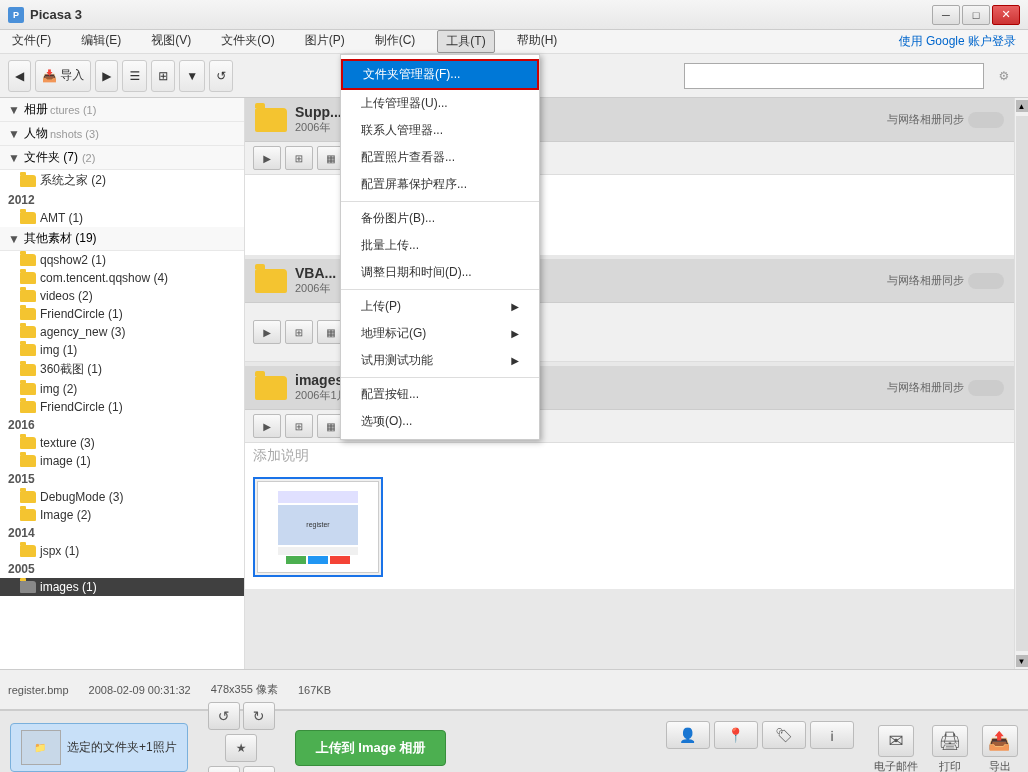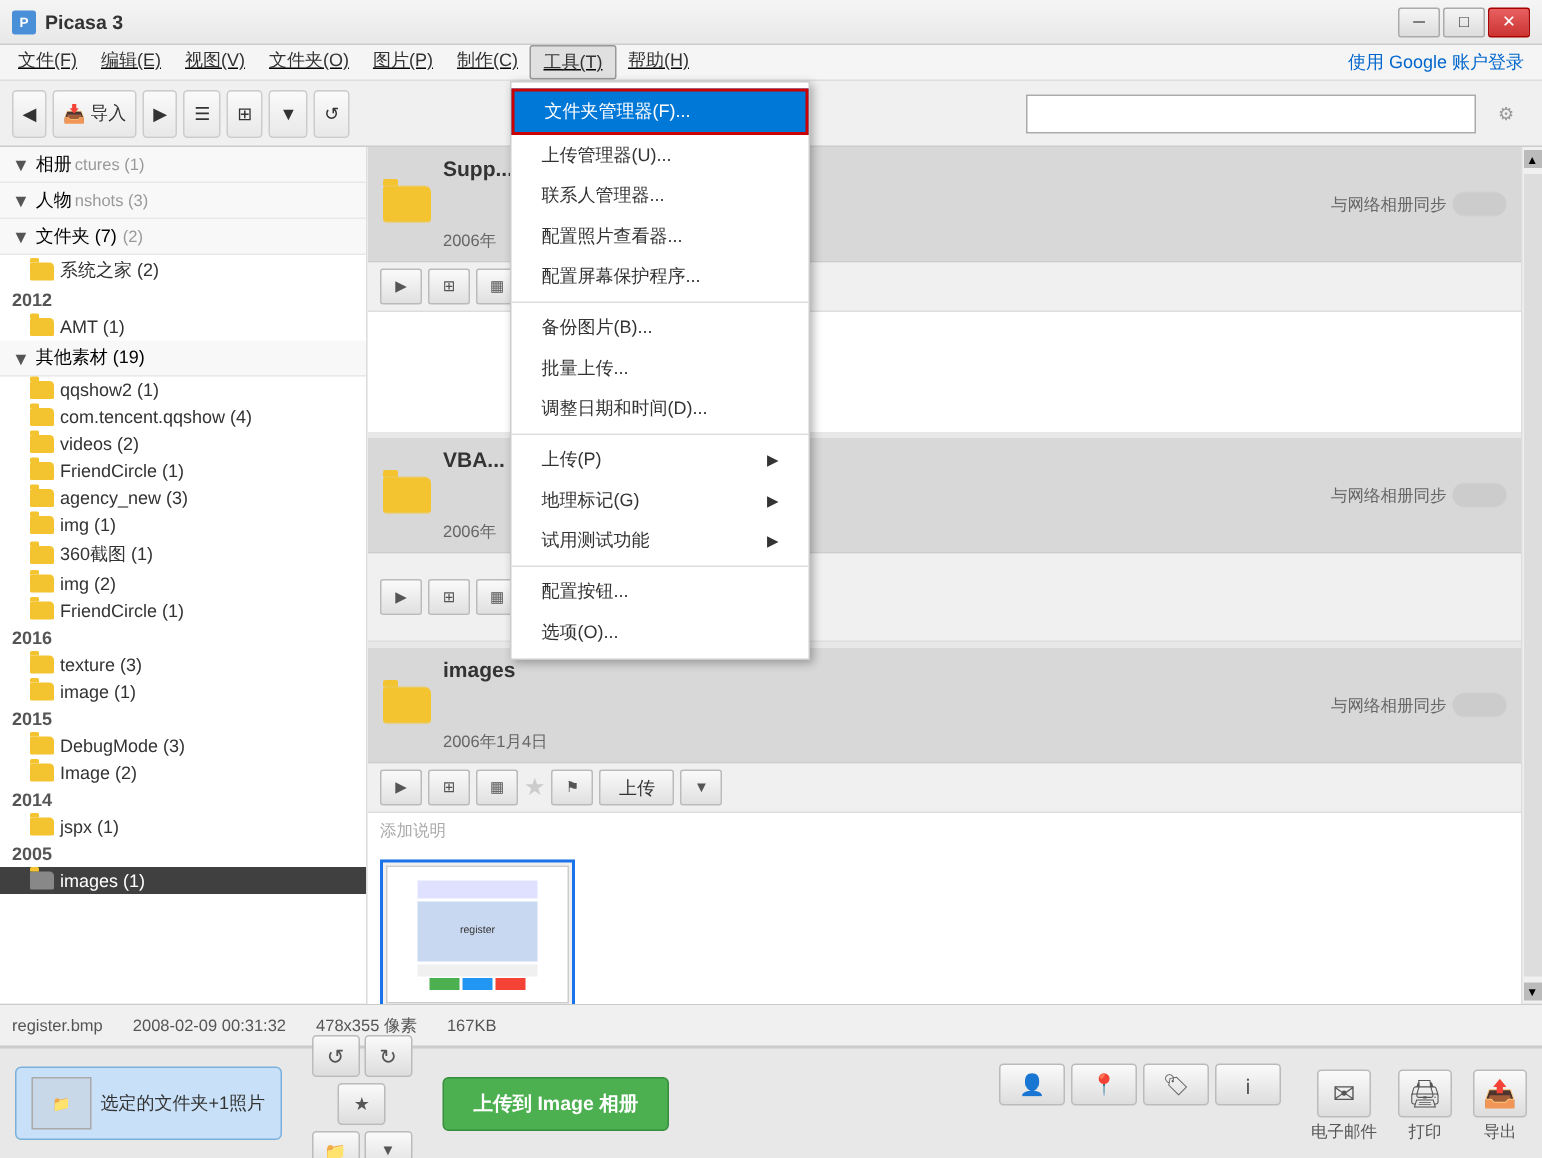--- a/index.html
+++ b/index.html
@@ -8,21 +8,21 @@
     
     .title-bar { background: linear-gradient(to bottom, #f5f5f5, #e8e8e8); height: 30px; display: flex; align-items: center; padding: 0 8px; border-bottom: 1px solid #ccc; justify-content: space-between; }
     .title-bar-left { display: flex; align-items: center; gap: 6px; font-size: 13px; font-weight: bold; color: #333; }
     .title-bar-icon { width: 16px; height: 16px; background: #4a90d9; border-radius: 2px; display: flex; align-items: center; justify-content: center; color: white; font-size: 9px; }
     .title-bar-controls { display: flex; gap: 2px; }
     .title-btn { width: 28px; height: 20px; border: 1px solid #aaa; background: linear-gradient(to bottom, #f5f5f5, #ddd); cursor: pointer; display: flex; align-items: center; justify-content: center; font-size: 11px; color: #333; border-radius: 2px; }
     .title-btn.close { background: linear-gradient(to bottom, #e86060, #cc3333); color: white; border-color: #a00; }
 
     
     .menu-bar { background: #f5f5f5; height: 24px; display: flex; align-items: center; padding: 0 4px; border-bottom: 1px solid #ddd; justify-content: space-between; }
-    .menu-items { display: flex; gap: 0; text-decoration: underline; }
+    .menu-items { display: flex; gap: 14px; }
     .menu-item { padding: 2px 8px; cursor: pointer; color: #333; border-radius: 2px; white-space: nowrap; }
     .menu-right { color: #0066cc; font-size: 12px; cursor: pointer; padding-right: 8px; }
 
     
     .toolbar { background: #f0f0f0; height: 44px; display: flex; align-items: center; padding: 0 8px; gap: 4px; border-bottom: 1px solid #ccc; }
     .toolbar-btn { height: 32px; padding: 0 6px; border: 1px solid #ccc; background: linear-gradient(to bottom, #fafafa, #e8e8e8); cursor: pointer; border-radius: 3px; display: flex; align-items: center; gap: 3px; color: #333; font-size: 12px; }
     .toolbar-search { flex: 1; max-width: 300px; margin-left: auto; }
     .toolbar-search input { width: 100%; height: 26px; border: 1px solid #aaa; padding: 0 6px; font-size: 12px; background: white; }
 
     
@@ -39,31 +39,31 @@
     .sidebar-folder-icon::before { content: ''; position: absolute; top: -3px; left: 0; width: 6px; height: 3px; background: #f4c430; border-radius: 1px 1px 0 0; }
 
     
     .content-area { flex: 1; background: #e8e8e8; overflow-y: auto; }
     .folder-section { margin-bottom: 2px; background: white; }
     .folder-header { display: flex; align-items: center; padding: 6px 10px; background: #d8d8d8; border-bottom: 1px solid #ccc; }
     .folder-icon-large { width: 32px; height: 24px; background: #f4c430; border-radius: 2px 4px 2px 2px; margin-right: 8px; position: relative; flex-shrink: 0; }
     .folder-icon-large::before { content: ''; position: absolute; top: -5px; left: 0; width: 10px; height: 5px; background: #f4c430; border-radius: 2px 2px 0 0; }
     .folder-info { flex: 1; }
     .folder-name { font-size: 14px; font-weight: bold; color: #333; }
-    .folder-date { font-size: 11px; color: #666; margin-top: 33px; }
+    .folder-date { font-size: 11px; color: #666; }
     .folder-sync { display: flex; align-items: center; gap: 4px; font-size: 11px; color: #666; }
     .folder-toolbar { display: flex; align-items: center; padding: 4px 8px; background: #f0f0f0; border-bottom: 1px solid #ddd; gap: 4px; }
     .folder-btn { width: 28px; height: 24px; border: 1px solid #bbb; background: linear-gradient(to bottom, #fafafa, #e0e0e0); cursor: pointer; display: flex; align-items: center; justify-content: center; border-radius: 2px; color: #555; font-size: 10px; }
     .upload-btn { padding: 0 12px; height: 24px; border: 1px solid #bbb; background: linear-gradient(to bottom, #fafafa, #e0e0e0); cursor: pointer; font-size: 12px; color: #333; border-radius: 2px; }
-    .folder-caption { padding: 4px 8px; font-size: 11px; color: #888; }
+    .folder-caption { padding: 4px 8px; font-size: 14px; color: #888; }
     .thumbnails { display: flex; flex-wrap: wrap; padding: 8px; gap: 4px; min-height: 80px; }
     .thumb { width: 80px; height: 60px; background: #ccc; border: 2px solid transparent; cursor: pointer; overflow: hidden; }
 
     
-    .status-bar { height: 28px; background: #f0f0f0; border-top: 1px solid #ccc; display: flex; align-items: center; padding: 0 8px; gap: 20px; font-size: 11px; color: #555; }
+    .status-bar { height: 40px; background: #f0f0f0; border-top: 1px solid #ccc; display: flex; align-items: center; padding: 0 8px; gap: 20px; font-size: 11px; color: #555; }
 
     
     .bottom-bar { height: 75px; background: #e8e8e8; border-top: 2px solid #ccc; display: flex; align-items: center; padding: 0 10px; gap: 10px; }
     .bottom-left { display: flex; flex-direction: column; align-items: center; gap: 4px; }
     .selected-info { background: #c8e0f8; border: 1px solid #7ab0dc; border-radius: 4px; padding: 6px 10px; display: flex; align-items: center; gap: 6px; font-size: 12px; color: #333; }
     .bottom-btn { width: 32px; height: 28px; border: 1px solid #bbb; background: linear-gradient(to bottom, #fafafa, #ddd); cursor: pointer; border-radius: 3px; display: flex; align-items: center; justify-content: center; color: #555; font-size: 14px; }
     .upload-google { background: #4caf50; color: white; border: 1px solid #388e3c; border-radius: 4px; padding: 0 20px; height: 36px; cursor: pointer; font-size: 13px; font-weight: bold; }
     .bottom-right { display: flex; gap: 10px; margin-left: auto; }
     .bottom-action { display: flex; flex-direction: column; align-items: center; gap: 2px; cursor: pointer; color: #555; }
     .bottom-action-icon { width: 36px; height: 32px; border: 1px solid #bbb; background: linear-gradient(to bottom, #fafafa, #ddd); border-radius: 3px; display: flex; align-items: center; justify-content: center; font-size: 18px; color: #555; }

